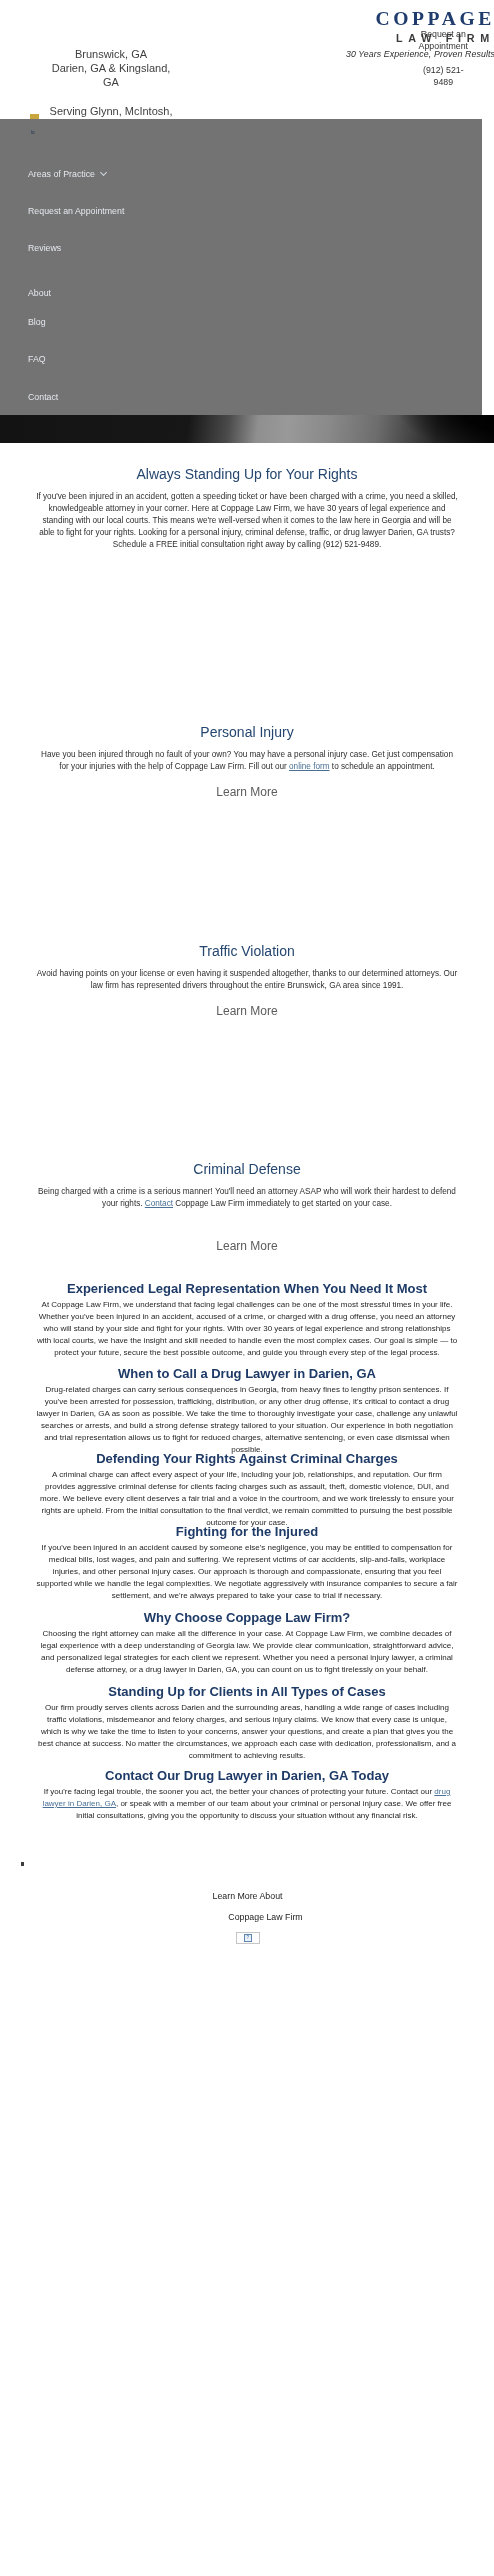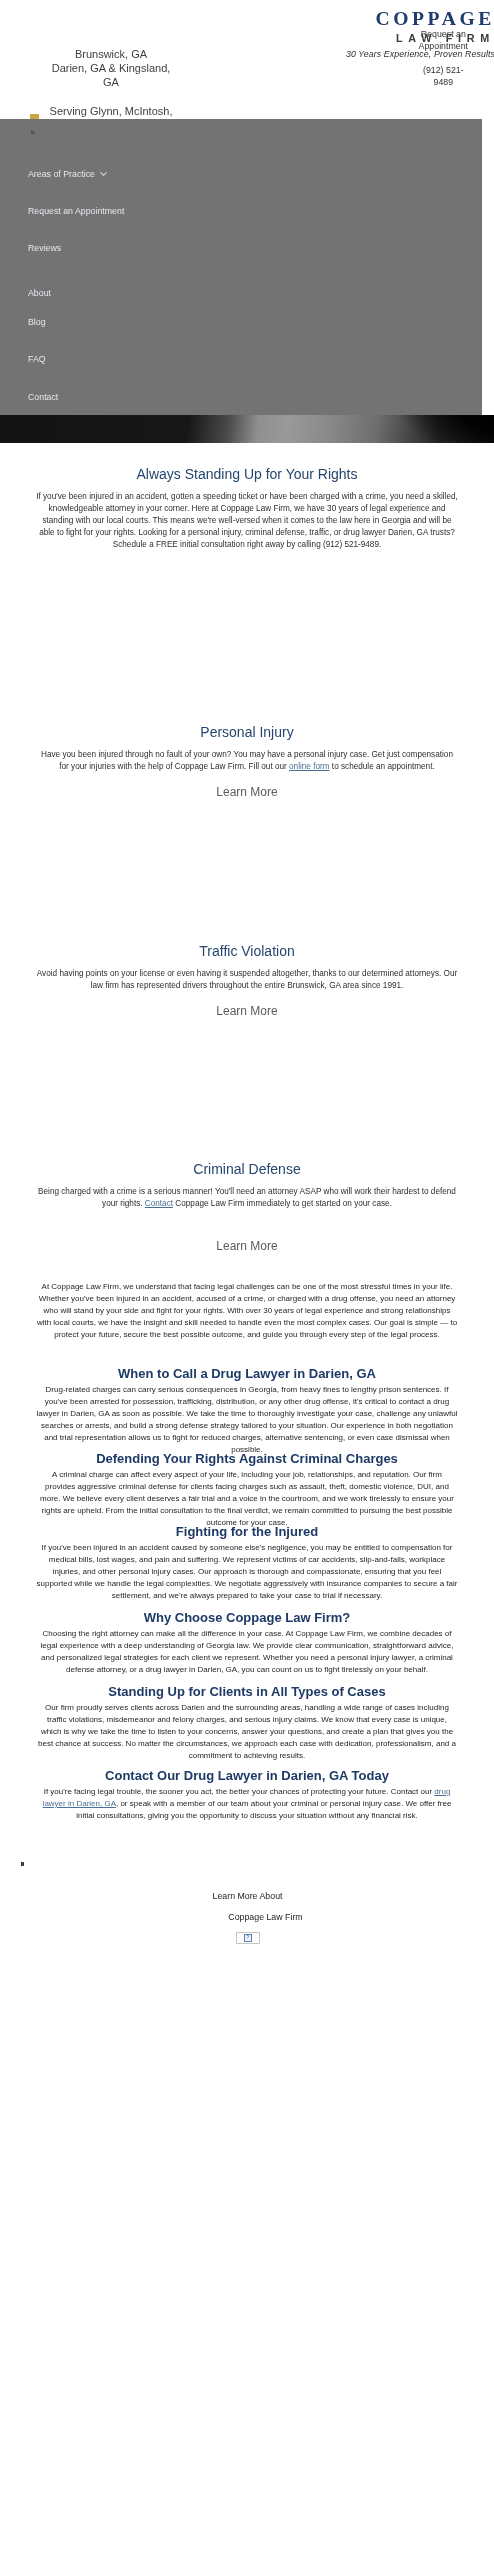--- a/index.html
+++ b/index.html
@@ -123,20 +123,21 @@
     <a href="#" class="learn">Learn More</a>
   </div>
 
   <div class="sect" style="top:1161px;">
     <h2>Criminal Defense</h2>
     <p><span>Being charged with a crime is a serious manner! You'll need an attorney ASAP who will work their hardest to defend your rights. </span><a href="#" class="inline-link">Contact</a><span> Coppage Law Firm immediately to get started on your case.</span></p>
     <a href="#" class="learn learn-gap">Learn More</a>
   </div>
 
   <div class="article" style="top:1281px;">
+    <h3>Experienced Legal Representation When You Need It Most</h3>
     <p>At Coppage Law Firm, we understand that facing legal challenges can be one of the most stressful times in your life. Whether you've been injured in an accident, accused of a crime, or charged with a drug offense, you need an attorney who will stand by your side and fight for your rights. With over 30 years of legal experience and strong relationships with local courts, we have the insight and skill needed to handle even the most complex cases. Our goal is simple — to protect your future, secure the best possible outcome, and guide you through every step of the legal process.</p>
   </div>
 
   <div class="article" style="top:1366px;">
     <h3>When to Call a Drug Lawyer in Darien, GA</h3>
     <p>Drug-related charges can carry serious consequences in Georgia, from heavy fines to lengthy prison sentences. If you've been arrested for possession, trafficking, distribution, or any other drug offense, it's critical to contact a drug lawyer in Darien, GA as soon as possible. We take the time to thoroughly investigate your case, challenge any unlawful searches or arrests, and build a strong defense strategy tailored to your situation. Our experience in both negotiation and trial representation allows us to fight for reduced charges, alternative sentencing, or even case dismissal when possible.</p>
   </div>
 
   <div class="article" style="top:1451px;">
     <h3>Defending Your Rights Against Criminal Charges</h3>

